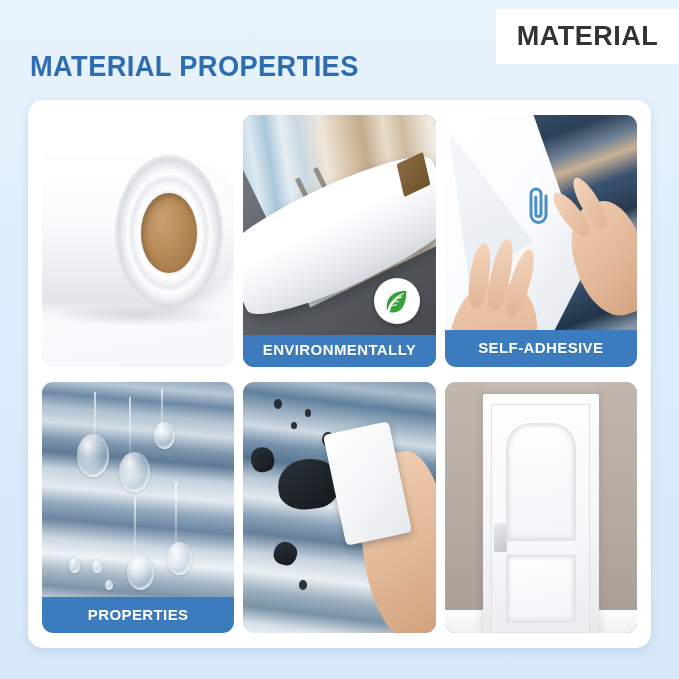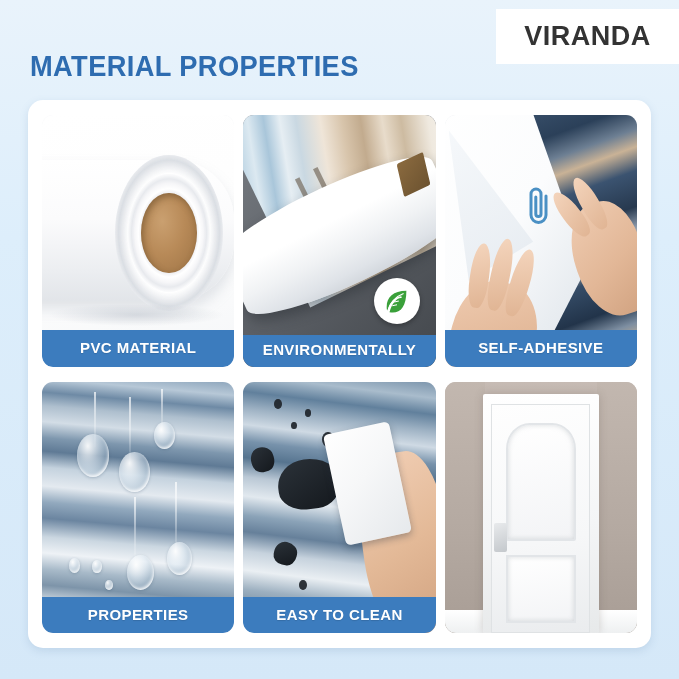--- a/index.html
+++ b/index.html
@@ -338,36 +338,35 @@
     position: absolute;
     left: 0; bottom: 0;
     width: 100%; height: 9%;
     background: linear-gradient(180deg,#ffffff 0%,#eef0f1 100%);
   }
 </style>
 </head>
 <body>
 
 <div class="logo-box">
-  <span class="logo-text">VIRANDA</span>
+  <span class="logo-text">MATERIAL</span>
 </div>
 
 <div class="page-title">MATERIAL PROPERTIES</div>
 
 <div class="panel">
   <div class="grid">
 
     <div class="card">
       <div class="card-photo photo-pvc">
         <div class="pvc-slab"></div>
         <div class="pvc-roll-end"></div>
         <div class="pvc-core"></div>
         <div class="pvc-shadow"></div>
       </div>
-      <div class="card-label">PVC MATERIAL</div>
     </div>
 
     <div class="card">
       <div class="card-photo photo-eco">
         <div class="eco-sheet"></div>
         <div class="eco-stripe" style="left:34%;top:24%;width:5px;height:26%;transform:rotate(-26deg);"></div>
         <div class="eco-stripe" style="left:43%;top:20%;width:5px;height:24%;transform:rotate(-26deg);"></div>
         <div class="eco-roll"></div>
         <div class="eco-roll-tip"></div>
         <div class="eco-badge">
@@ -431,21 +430,20 @@
         <div class="stain" style="left:32%;top:11%;width:3%;height:3%;"></div>
         <div class="stain" style="left:41%;top:20%;width:6%;height:6%;"></div>
         <div class="stain" style="left:25%;top:16%;width:3%;height:3%;"></div>
         <div class="stain-big" style="left:18%;top:31%;width:32%;height:20%;transform:rotate(-7deg);"></div>
         <div class="stain-big" style="left:4%;top:26%;width:12%;height:10%;transform:rotate(-18deg);"></div>
         <div class="stain-big" style="left:16%;top:64%;width:12%;height:9%;transform:rotate(12deg);"></div>
         <div class="stain" style="left:29%;top:79%;width:4%;height:4%;"></div>
         <div class="clean-hand"></div>
         <div class="cloth"></div>
       </div>
-      <div class="card-label">EASY TO CLEAN</div>
     </div>
 
     <div class="card">
       <div class="card-photo photo-door">
         <div class="door-wall-l"></div>
         <div class="door-wall-r"></div>
         <div class="baseboard"></div>
         <div class="door-frame">
           <div class="door-leaf">
             <div class="door-panel-top"></div>

